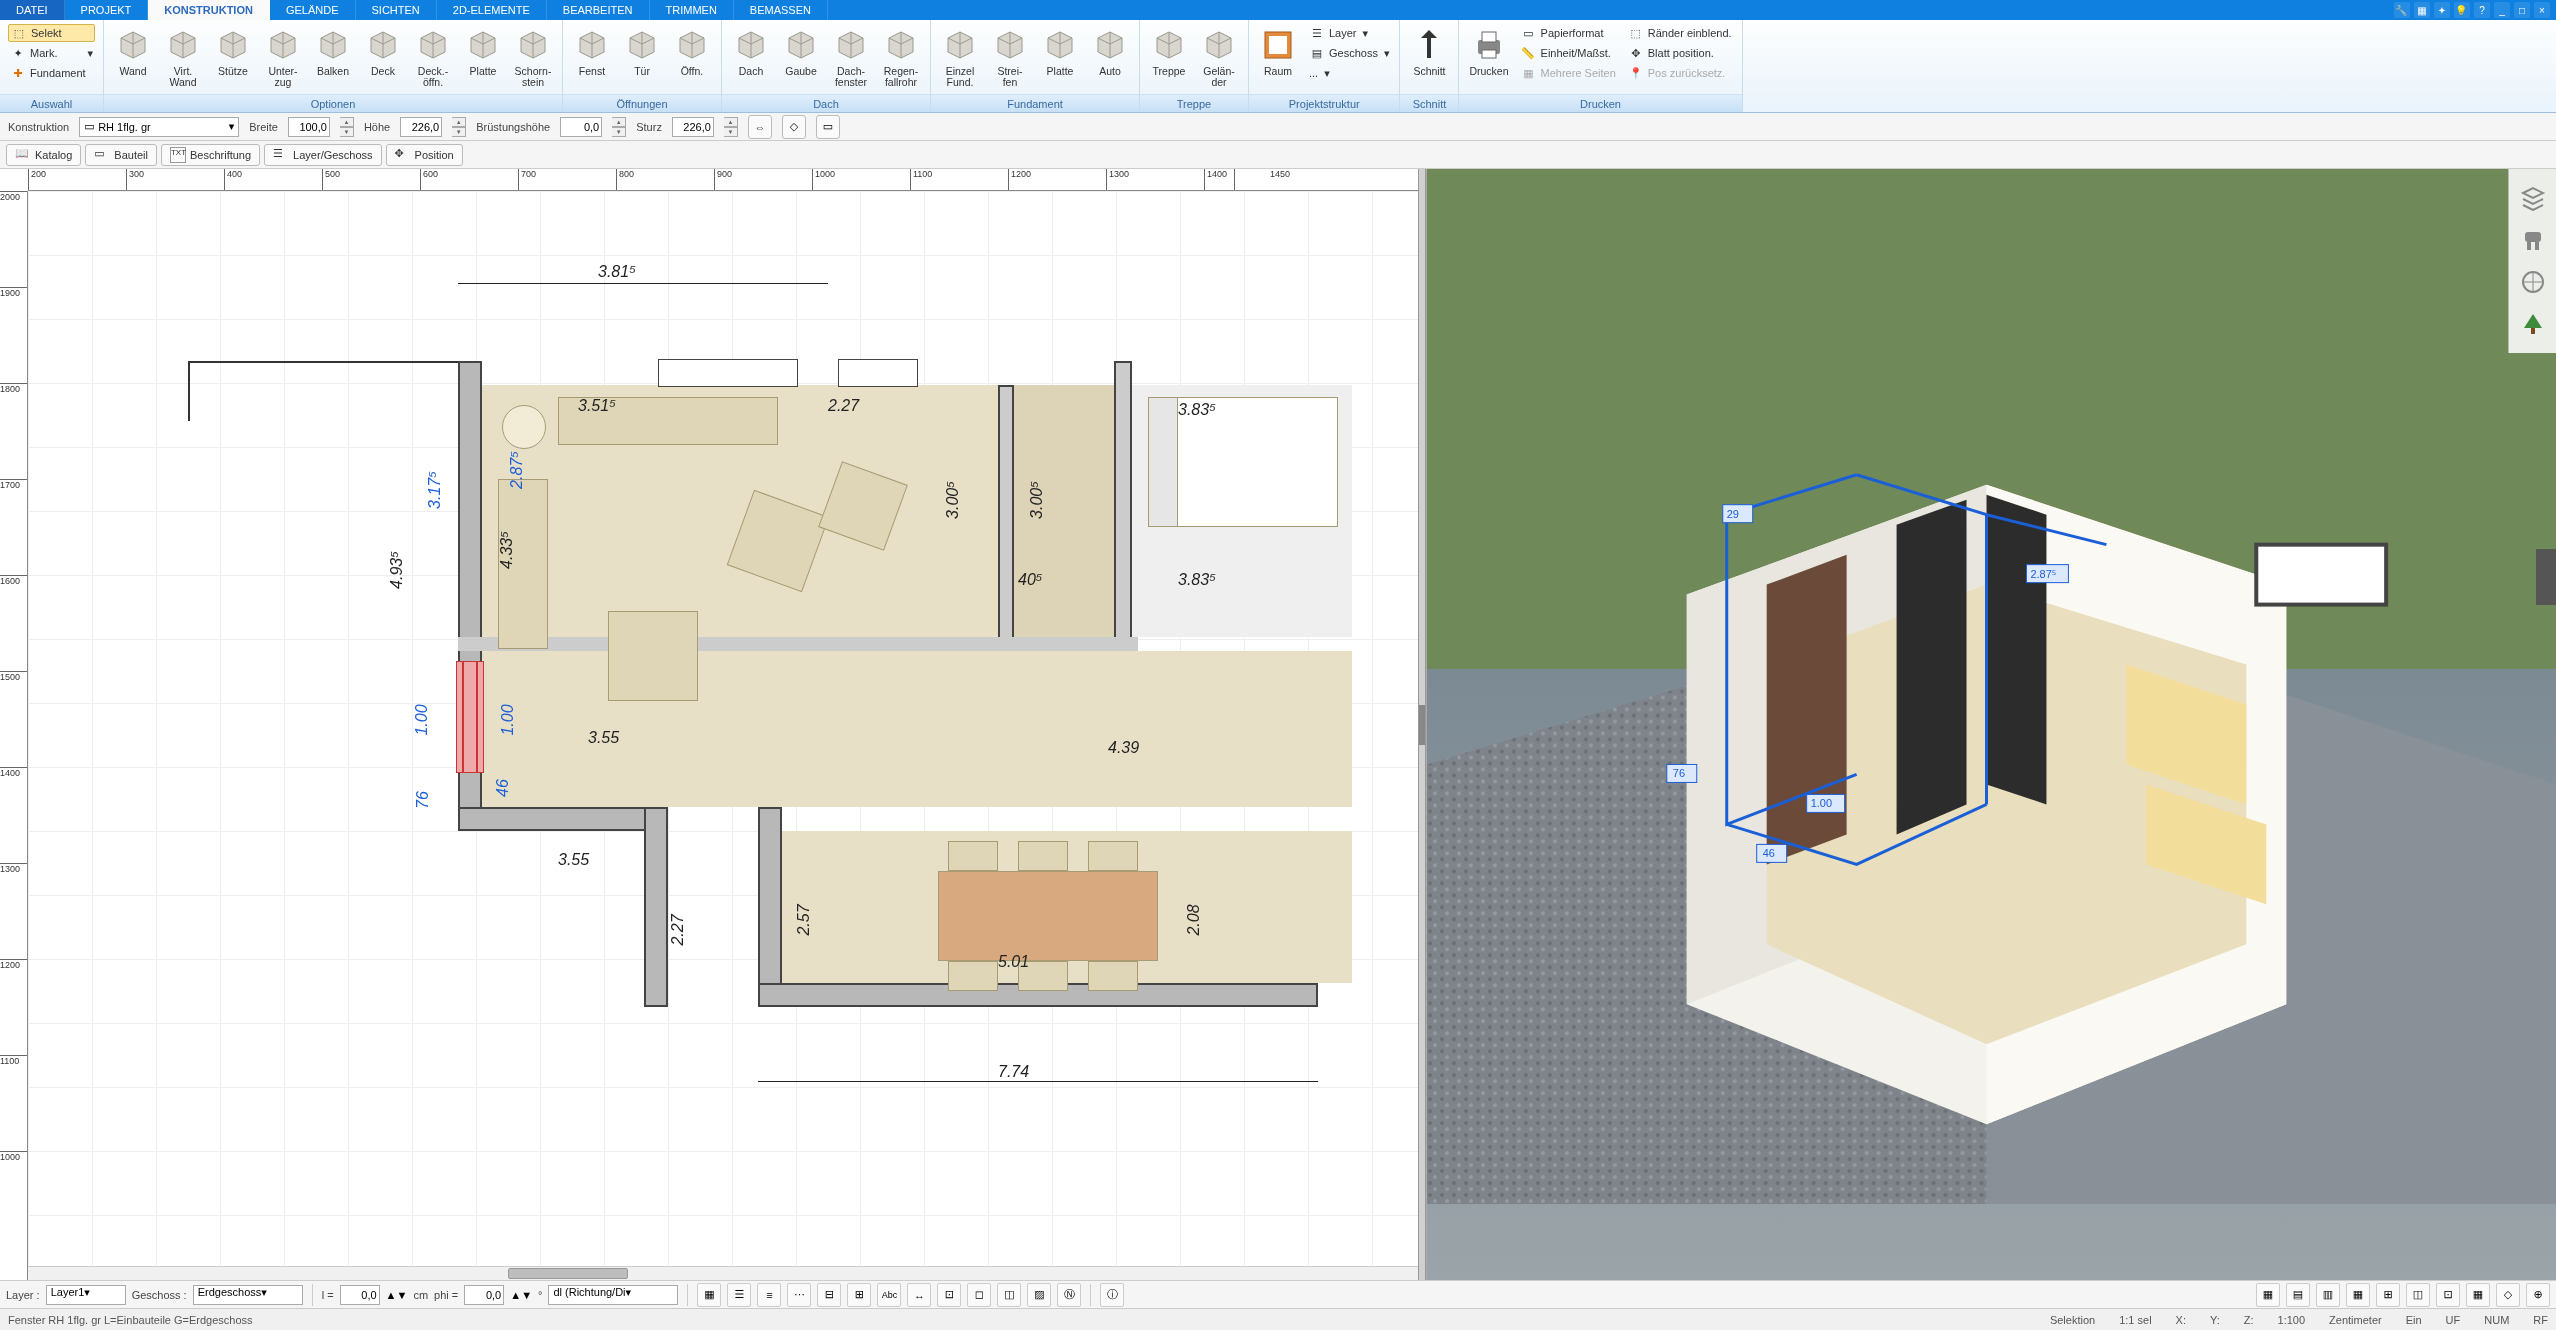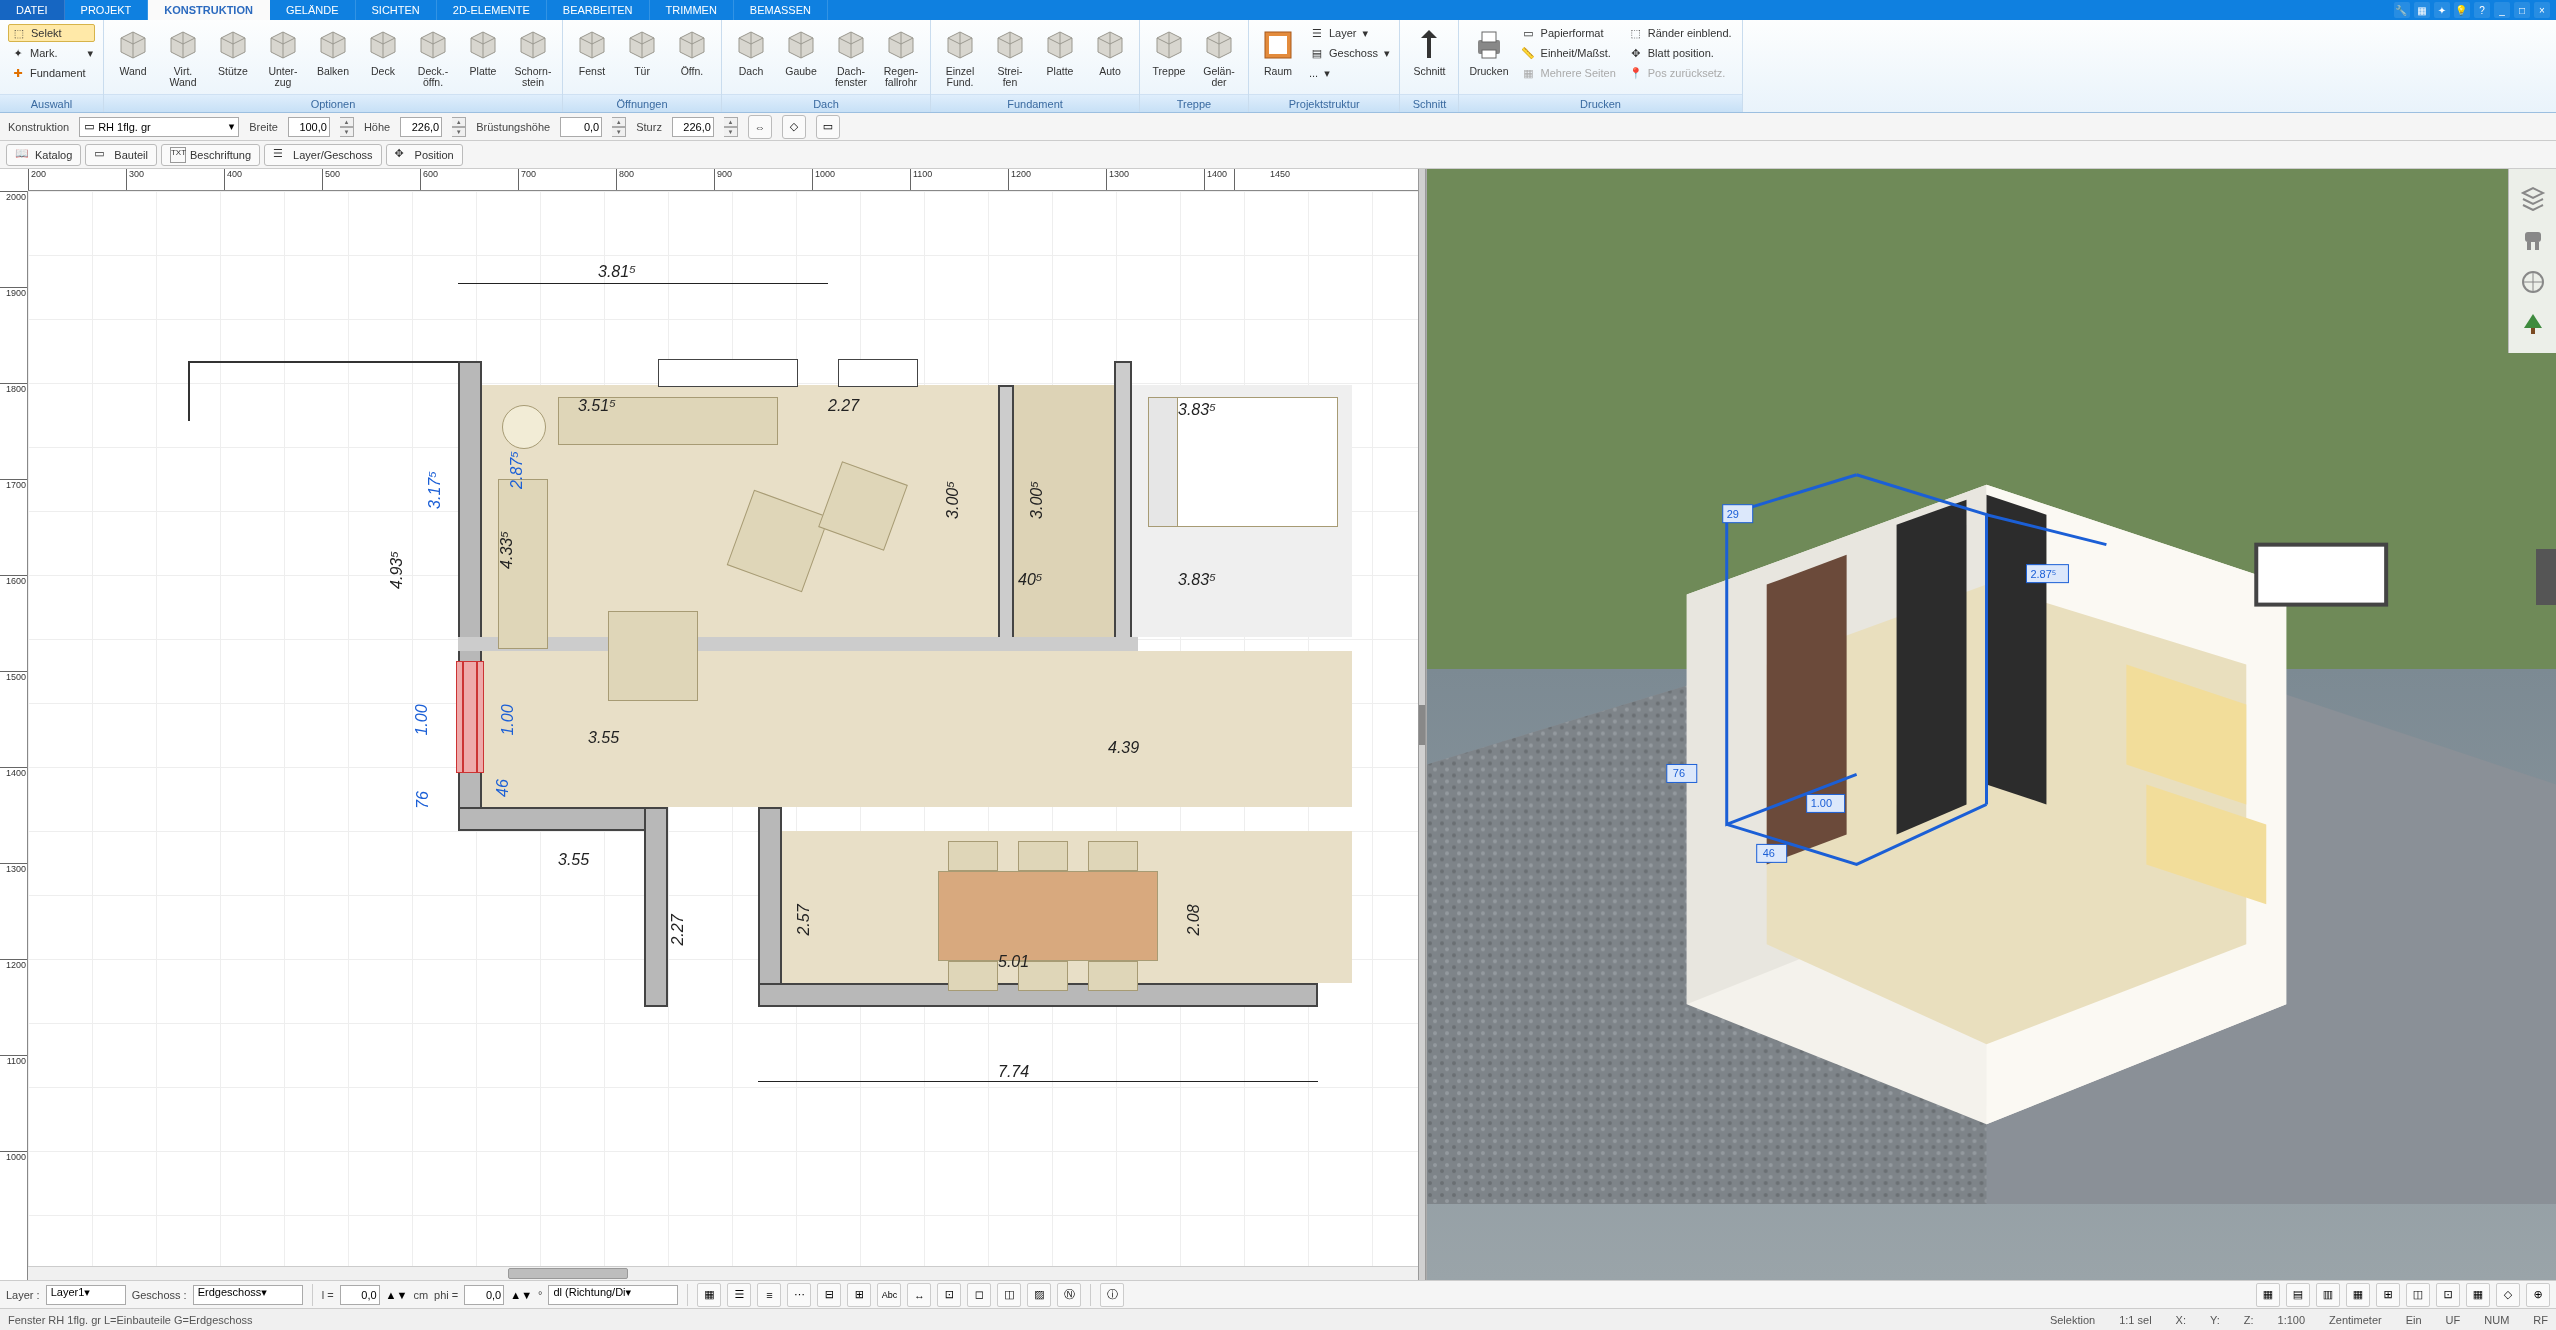--- a/index.html
+++ b/index.html
@@ -40,21 +40,21 @@
 
 .content{flex:1;display:flex;position:relative;overflow:hidden;background:#fff}
 .view2d{flex:1;position:relative;overflow:hidden}
 .view3d{width:1130px;position:relative;background:linear-gradient(#6f8a58 0%,#6f8a58 45%,#7c8a93 45%,#9aa4a9 100%);border-left:1px solid #aaa}
 .splitter{width:8px;background:#d0d0d0;border-left:1px solid #999;border-right:1px solid #999;cursor:col-resize}
 .splitter .grip{position:absolute;top:50%;left:50%;transform:translate(-50%,-50%);width:6px;height:40px;background:#888}
 
 .ruler-h{position:absolute;top:0;left:28px;right:0;height:22px;background:#fff;border-bottom:1px solid #888;overflow:hidden}
 .ruler-v{position:absolute;top:22px;left:0;width:28px;bottom:0;background:#fff;border-right:1px solid #888;overflow:hidden}
 .ruler-h .tk{position:absolute;top:0;height:22px;border-left:1px solid #666;font-size:9px;color:#333;padding-left:2px}
-.ruler-v .tk{position:absolute;left:0;width:28px;border-top:1px solid #666;font-size:9px;color:#333;text-align:right;padding-right:2px}
+.ruler-v .tk{position:absolute;left:0;width:28px;border-top:1px solid #666;font-size:9px;color:#333;padding-right:2px}
 .canvas2d{position:absolute;top:22px;left:28px;right:0;bottom:0;background:#fff}
 
 .grid{position:absolute;inset:0;background-image:linear-gradient(#eee 1px,transparent 1px),linear-gradient(90deg,#eee 1px,transparent 1px);background-size:64px 64px}
 
 .plan{position:absolute;left:430px;top:170px}
 .wall{position:absolute;background:#b8b8b8;border:2px solid #444}
 .win{position:absolute;background:#fff;border:1px solid #444}
 .door{position:absolute;background:#eaa;border:1px solid #c33}
 .room{position:absolute;background:#e8dfc7}
 .furn{position:absolute;background:#dfd6b8;border:1px solid #a79b74}

